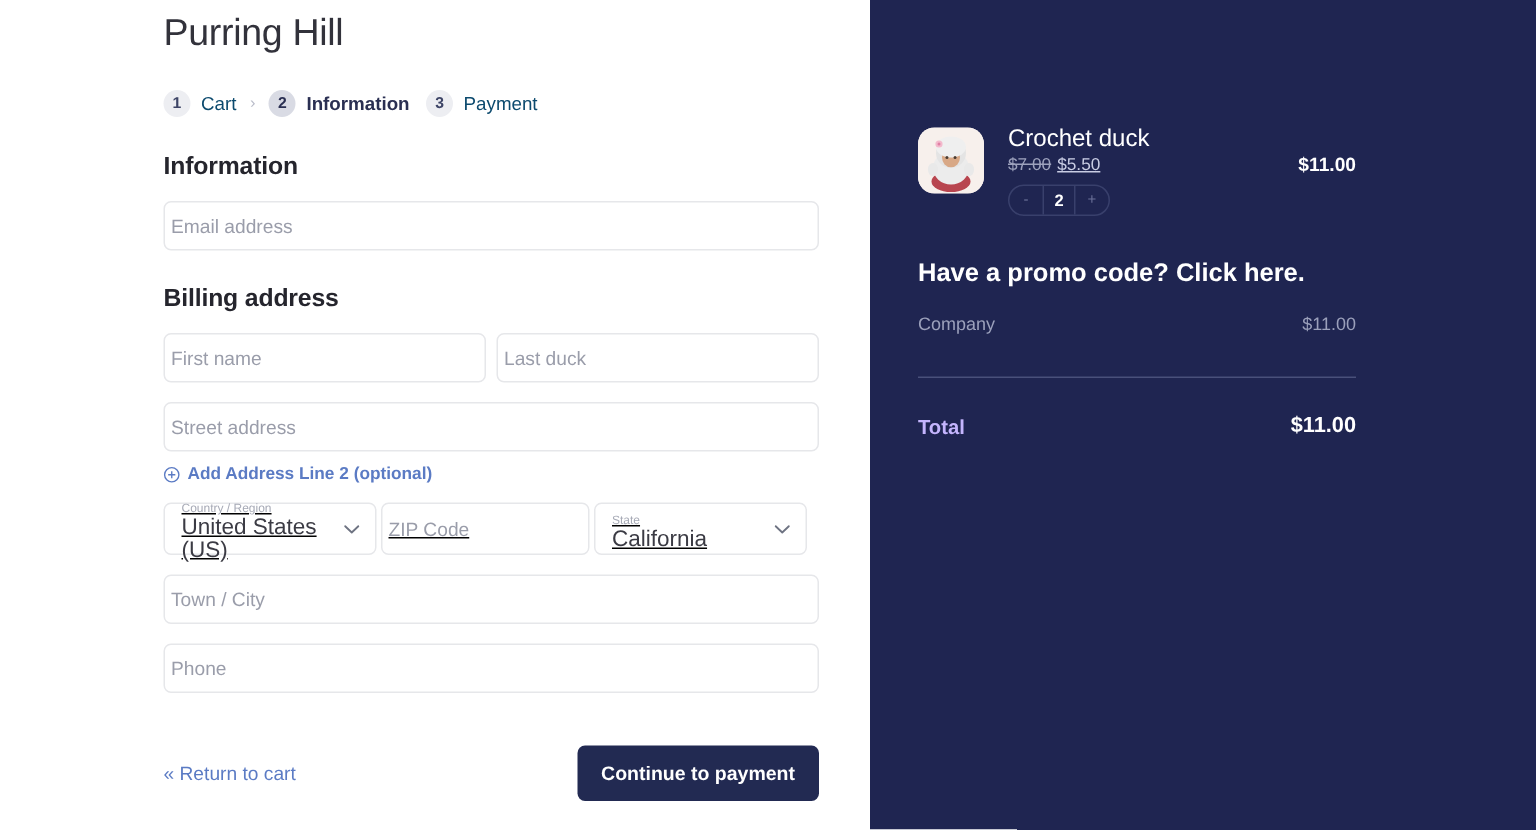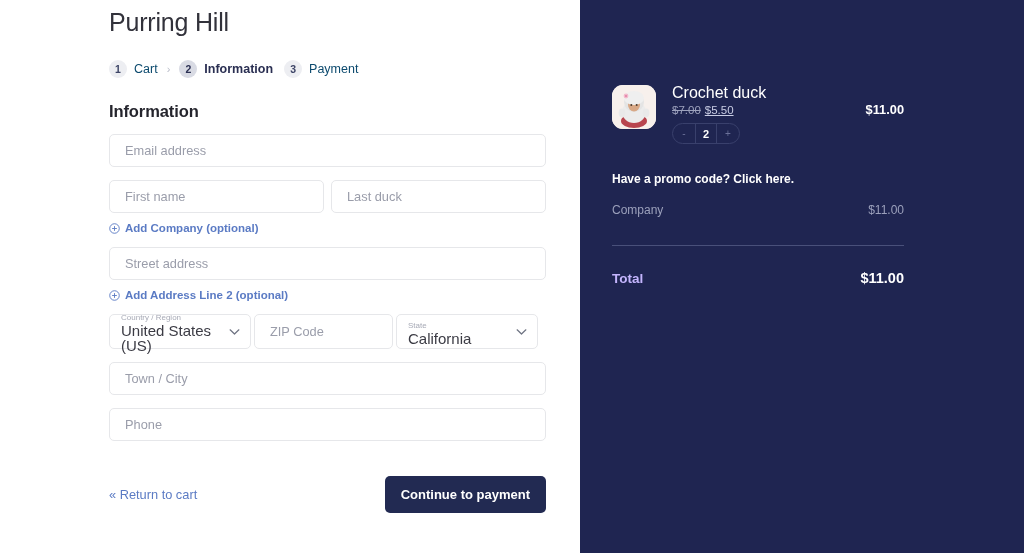--- a/index.html
+++ b/index.html
@@ -44,36 +44,36 @@
   .section-title {
     font-size: 16.5px; font-weight: 700; color: #25252d;
     margin-top: 23px; letter-spacing: -0.1px;
   }
 
   .field {
     width: 437px; height: 33px;
     border: 1px solid #e6e7ea; border-radius: 5px;
     background: #fff;
     display: flex; align-items: center;
-    padding: 0 15px;
+    padding: 0 4px;
     font-size: 12.8px; color: #9a9daa;
     margin-top: 13px;
   }
   .field.half { width: 215px; }
   .row { display: flex; gap: 7px; }
 
   .link-add {
     display: flex; align-items: center; gap: 5px;
     font-size: 11.5px; color: #5b7bc4; font-weight: 700;
     margin-top: 9px; cursor: pointer;
   }
   .plus-icon { display: block; width: 11px; height: 11px; }
 
   
-  .sel-row { display: flex; gap: 3px; margin-top: 13px; }
+  .sel-row { display: flex; gap: 3px; margin-top: 13px; text-decoration: underline; }
   .select-box {
     height: 35px; border: 1px solid #e6e7ea; border-radius: 5px;
     background: #fff; position: relative;
     padding: 3px 11px 0 11px;
     display: flex; flex-direction: column; justify-content: center;
   }
   .select-box.country { width: 142px; }
   .select-box.state { width: 142px; }
   .sel-label { font-size: 8px; color: #a7aab6; line-height: 10px; }
   .sel-value { font-size: 15px; color: #3b3b44; line-height: 15px; }
@@ -134,21 +134,21 @@
     flex: 1; text-align: center; font-size: 11px; font-weight: 700; color: #fff;
     border-left: 1px solid #39406c; border-right: 1px solid #39406c;
     height: 100%; display: flex; align-items: center; justify-content: center;
   }
   .item-total {
     font-size: 12.8px; font-weight: 700; color: #fff;
     margin-left: auto; margin-top: 17px; white-space: nowrap;
   }
 
   .promo {
-    margin-top: 28px; font-size: 12px; font-weight: 700; color: #fff;
+    margin-top: 28px; font-size: 17px; font-weight: 700; color: #fff;
     cursor: pointer;
   }
   .subtotal-row {
     display: flex; justify-content: space-between; align-items: center;
     margin-top: 17px;
   }
   .subtotal-label { font-size: 12px; color: #9ba0bb; }
   .subtotal-val { font-size: 12px; color: #9ba0bb; }
   .divider {
     height: 1px; background: #49507a; margin-top: 28px; width: 292px;
@@ -186,38 +186,31 @@
           <span class="step-label">Payment</span>
         </div>
       </div>
 
       <div class="section-title">Information</div>
 
       <div class="field">
         <span>Email address</span>
       </div>
 
+      <div class="section-title">Billing address</div>
 
       <div class="row">
         <div class="field half">
           <span>First name</span>
         </div>
         <div class="field half">
           <span>Last duck</span>
         </div>
       </div>
 
-      <div class="link-add">
-        <svg class="plus-icon" viewBox="0 0 12 12">
-          <circle cx="6" cy="6" r="5.2" fill="none" stroke="#5b7bc4" stroke-width="1"></circle>
-          <line x1="6" y1="3.4" x2="6" y2="8.6" stroke="#5b7bc4" stroke-width="1"></line>
-          <line x1="3.4" y1="6" x2="8.6" y2="6" stroke="#5b7bc4" stroke-width="1"></line>
-        </svg>
-        <span>Add Company (optional)</span>
-      </div>
 
       <div class="field">
         <span>Street address</span>
       </div>
 
       <div class="link-add">
         <svg class="plus-icon" viewBox="0 0 12 12">
           <circle cx="6" cy="6" r="5.2" fill="none" stroke="#5b7bc4" stroke-width="1"></circle>
           <line x1="6" y1="3.4" x2="6" y2="8.6" stroke="#5b7bc4" stroke-width="1"></line>
           <line x1="3.4" y1="6" x2="8.6" y2="6" stroke="#5b7bc4" stroke-width="1"></line>

